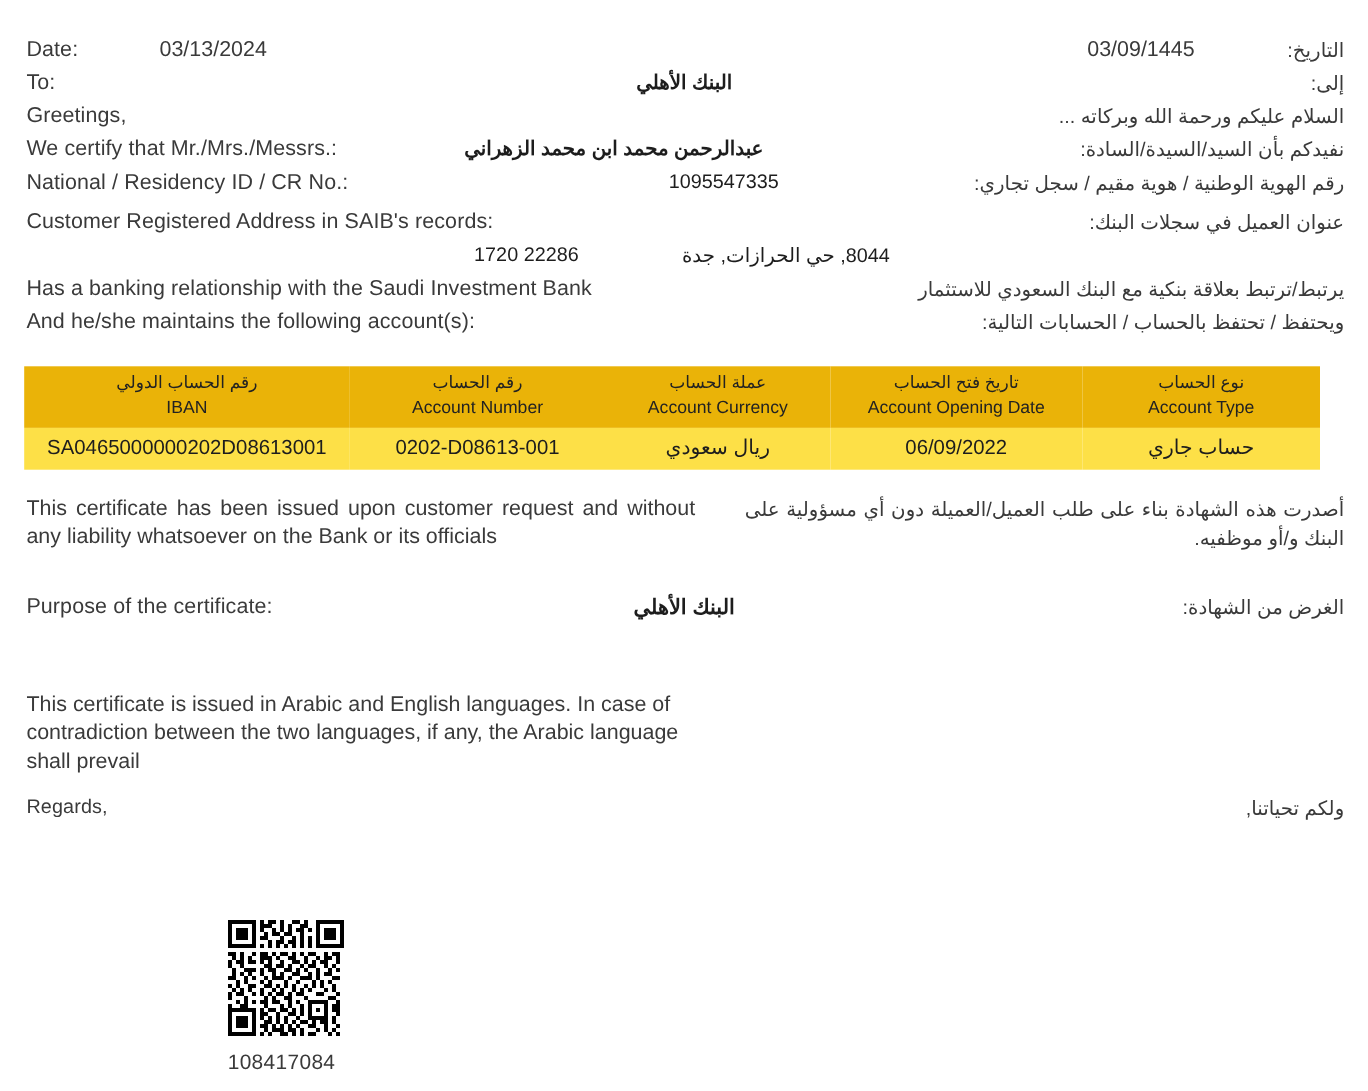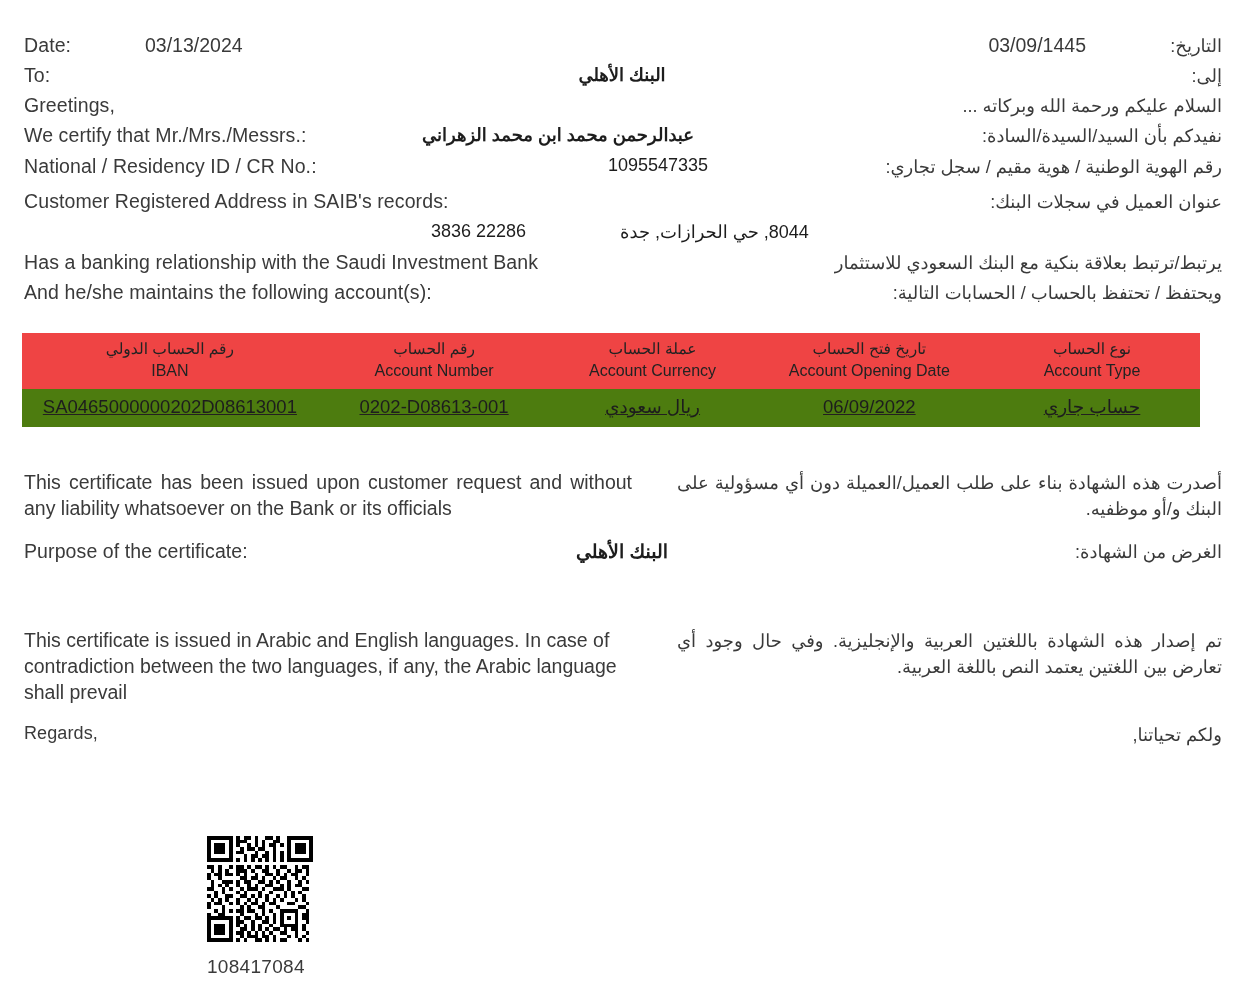--- a/index.html
+++ b/index.html
@@ -75,39 +75,39 @@
     left: 22px;
     top: 333px;
     width: 1178px;
     border-collapse: collapse;
   }
   .tbl th, .tbl td {
     text-align: center;
     vertical-align: middle;
     border: none;
   }
-  .tbl thead tr { background: #ef4444; }
+  .tbl thead tr { background: #eab308; }
   .tbl thead th {
     padding: 6px 4px 7px 4px;
     font-weight: normal;
   }
   .th-ar {
     display: block;
     font-size: 15.5px;
     direction: rtl;
     color: #222;
     line-height: 1.35;
   }
   .th-en {
     display: block;
     font-size: 16px;
     color: #222;
     line-height: 1.4;
   }
-  .tbl tbody tr { background: #4d7c0f; text-decoration: underline; }
+  .tbl tbody tr { background: #fde047; }
   .tbl tbody td {
     padding: 7px 4px 9px 4px;
     font-size: 18.5px;
     color: #1d1d1d;
   }
   td.ar-cell { direction: rtl; font-size: 17px; margin-top: 32px; }
 
   
   .para {
     position: absolute;
@@ -192,21 +192,21 @@
       <span class="mid-en" style="left:0;width:1244px;text-align:center;">1095547335</span>
       <span class="ar">رقم الهوية الوطنية / هوية مقيم / سجل تجاري:</span>
     </div>
 
     <div class="line" style="top:190px;">
       <span class="en">Customer Registered Address in SAIB's records:</span>
       <span class="ar">عنوان العميل في سجلات البنك:</span>
     </div>
 
     <div class="line" style="top:221px;">
-      <span class="mid-en" style="left:395px;">3836 22286</span>
+      <span class="mid-en" style="left:395px;">1720 22286</span>
       <span class="mid" style="left:620px;font-weight:normal;">8044, حي الحرازات, جدة</span>
     </div>
 
     <div class="line" style="top:251px;">
       <span class="en">Has a banking relationship with the Saudi Investment Bank</span>
       <span class="ar">يرتبط/ترتبط بعلاقة بنكية مع البنك السعودي للاستثمار</span>
     </div>
 
     <div class="line" style="top:281px;">
       <span class="en">And he/she maintains the following account(s):</span>
@@ -244,34 +244,33 @@
       <tr>
         <td>SA0465000000202D08613001</td>
         <td>0202-D08613-001</td>
         <td class="ar-cell">ريال سعودي</td>
         <td>06/09/2022</td>
         <td class="ar-cell">حساب جاري</td>
       </tr>
     </tbody>
   </table>
 
-  <div class="para" style="top:470px;">
+  <div class="para" style="top:450px;">
     <div class="p-en">This certificate has been issued upon customer request and without any liability whatsoever on the Bank or its officials</div>
     <div class="p-ar">أصدرت هذه الشهادة بناء على طلب العميل/العميلة دون أي مسؤولية على البنك و/أو موظفيه.</div>
   </div>
 
   <div class="line" style="top:540px;">
     <span class="en">Purpose of the certificate:</span>
     <span class="mid" style="left:0;width:1244px;text-align:center;font-size:19px;">البنك الأهلي</span>
     <span class="ar">الغرض من الشهادة:</span>
   </div>
 
   <div class="para" style="top:628px;">
     <div class="p-en" style="text-align:left;">This certificate is issued in Arabic and English languages. In case of contradiction between the two languages, if any, the Arabic language shall prevail</div>
-    <div class="p-ar">تم إصدار هذه الشهادة باللغتين العربية والإنجليزية. وفي حال وجود أي تعارض بين اللغتين يعتمد النص باللغة العربية.</div>
   </div>
 
   <div class="line" style="top:723px;">
     <span class="en" style="font-size:18px;">Regards,</span>
     <span class="ar">ولكم تحياتنا,</span>
   </div>
 
 
   <div class="qr-wrap">
     <svg class="qr" viewBox="0 0 29 29" shape-rendering="crispEdges">

